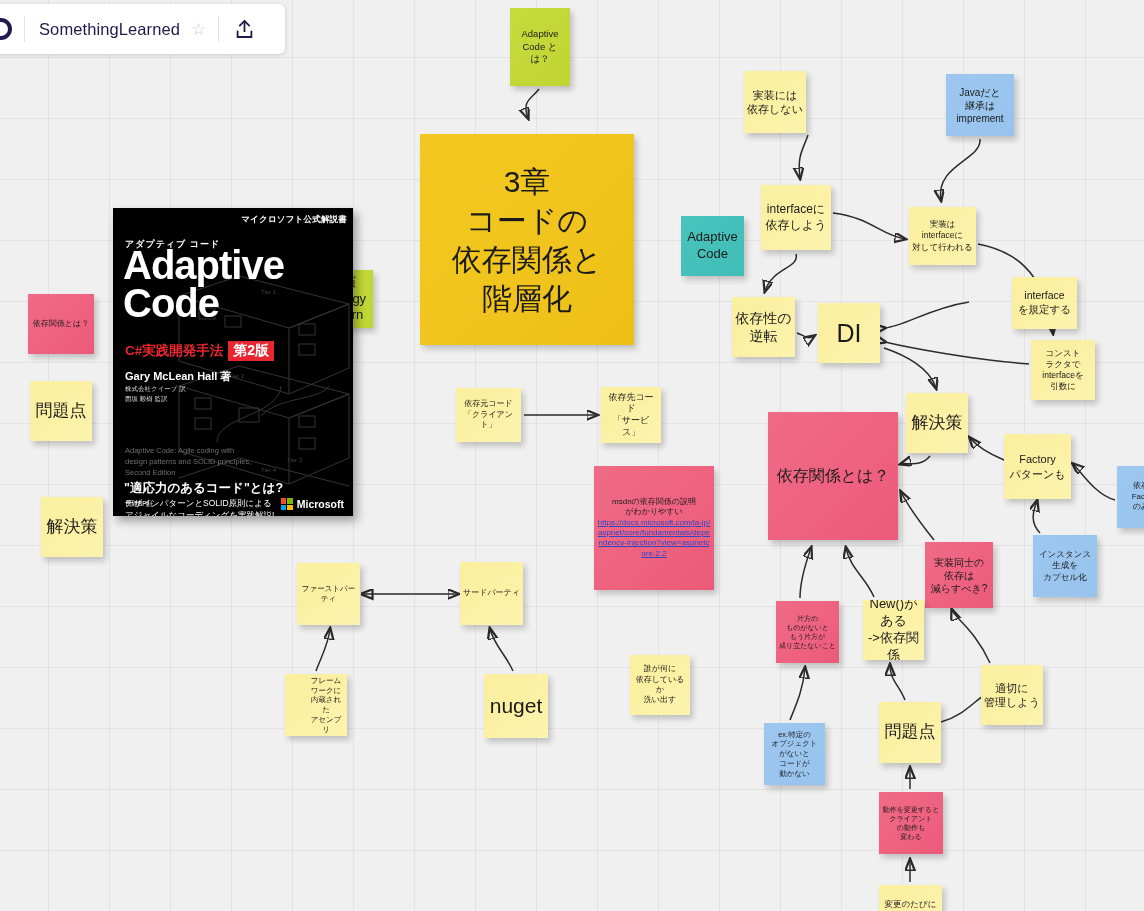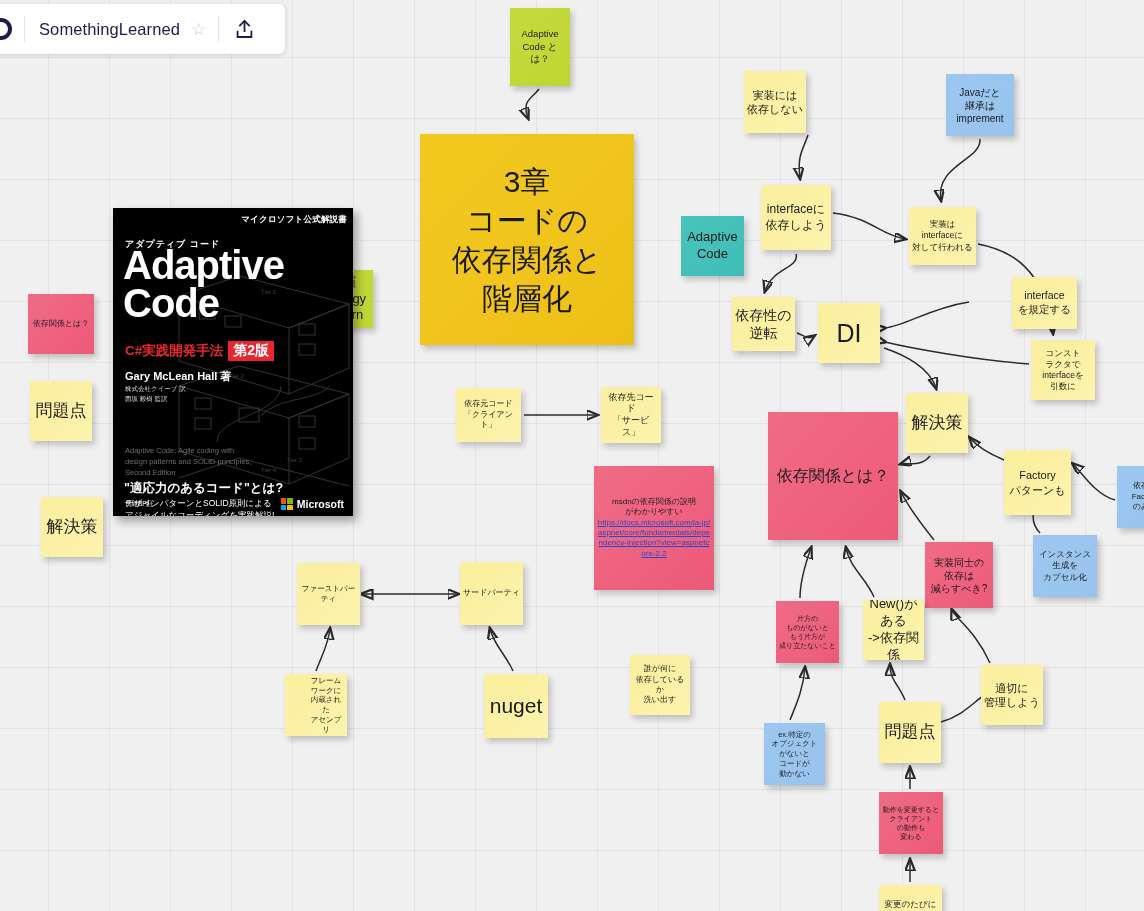--- a/index.html
+++ b/index.html
@@ -183,35 +183,35 @@
 interfaceに
 対して行われる</div>
       <div class="note green" style="left: 313px; top: 270px; width: 60px; height: 58px; font-size: 13px;">実演
 strategy
 pattern</div>
       <div class="note teal" style="left: 681px; top: 216px; width: 63px; height: 60px; font-size: 13px;">Adaptive
 Code</div>
       <div class="note y" style="left: 971px; top: 277px; width: 65px; height: 52px; font-size: 10.5px; margin-left: 41px;">interface
 を規定する</div>
       <div class="note pink" style="left: 28px; top: 294px; width: 66px; height: 60px; font-size: 8px;">依存関係とは？</div>
-      <div class="note y" style="left: 732px; top: 297px; width: 63px; height: 54px; font-size: 14px;">依存性の
+      <div class="note y" style="left: 732px; top: 297px; width: 63px; height: 60px; font-size: 14px;">依存性の
 逆転</div>
       <div class="note y" style="left: 818px; top: 303px; width: 62px; height: 60px; font-size: 25px;">DI</div>
       <div class="note y" style="left: 1031px; top: 340px; width: 64px; height: 60px; font-size: 8.5px;">コンスト
 ラクタで
 interfaceを
 引数に</div>
       <div class="note y" style="left: 30px; top: 381px; width: 62px; height: 60px; font-size: 17px;">問題点</div>
       <div class="note y" style="left: 456px; top: 388px; width: 65px; height: 54px; font-size: 8px;">依存元コード
 「クライアント」</div>
       <div class="note y" style="left: 601px; top: 387px; width: 60px; height: 56px; font-size: 9px;">依存先コード
 「サービス」</div>
       <div class="note y" style="left: 906px; top: 393px; width: 62px; height: 60px; font-size: 17px;">解決策</div>
       <div class="note pink" style="left: 768px; top: 412px; width: 130px; height: 128px; font-size: 16px;">依存関係とは？</div>
-      <div class="note y" style="left: 1004px; top: 450px; width: 67px; height: 65px; font-size: 11px;">Factory
+      <div class="note y" style="left: 1004px; top: 434px; width: 67px; height: 65px; font-size: 11px;">Factory
 パターンも</div>
       <div class="note pink" style="left: 594px; top: 466px; width: 120px; height: 124px; font-size: 8px;"><div>msdnの依存関係の説明
 がわかりやすい<span class="lnk">https://docs.microsoft.com/ja-jp/aspnet/core/fundamentals/dependency-injection?view=aspnetcore-2.2</span></div></div>
       <div class="note blue" style="left: 1117px; top: 466px; width: 64px; height: 62px; font-size: 8px;">依存す…
 Factory…
 のみに…</div>
       <div class="note y" style="left: 41px; top: 497px; width: 62px; height: 60px; font-size: 17px;">解決策</div>
       <div class="note blue" style="left: 1033px; top: 535px; width: 64px; height: 62px; font-size: 8.5px;">インスタンス
 生成を
 カプセル化</div>

